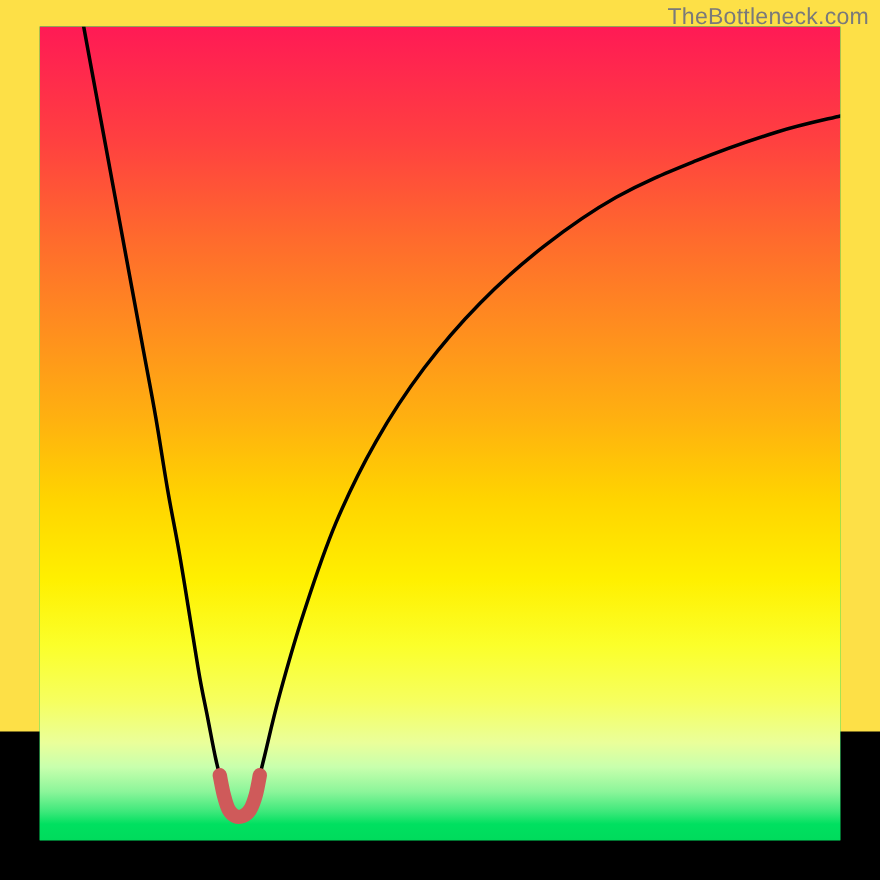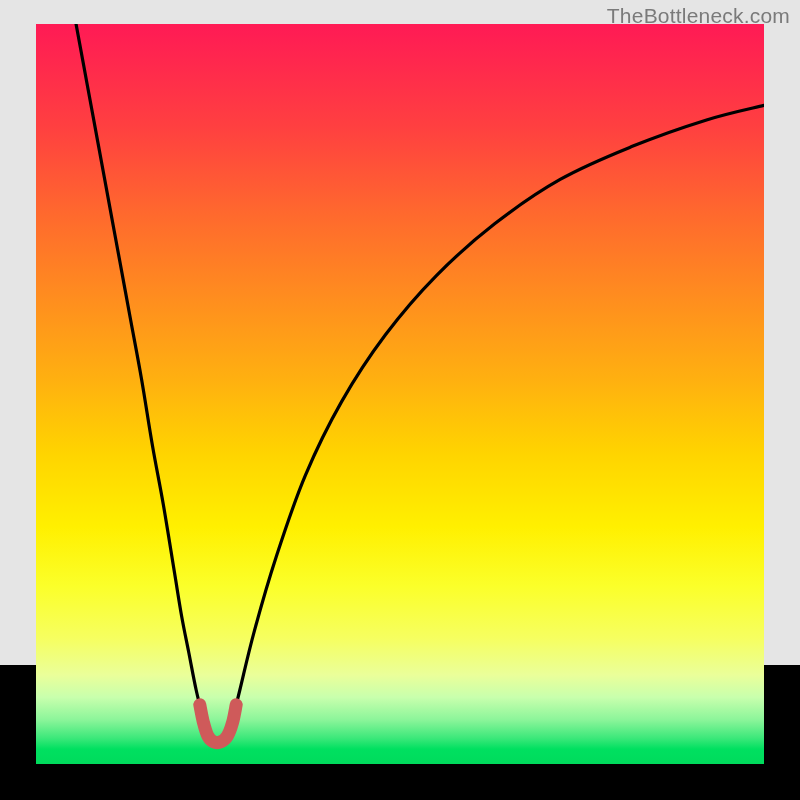--- a/index.html
+++ b/index.html
@@ -10,21 +10,21 @@
     background: #000;
     overflow: hidden;
     font-family: Arial, Helvetica, sans-serif;
   }
   .frame {
     position: absolute;
     top: 0;
     left: 0;
     width: 800px;
     height: 665px;
-    background: #e5e5e5;
+    background: #fde047;
   }
   .plot-area {
     position: absolute;
     
     left: 36px;
     top: 24px;
     width: 728px;  
     height: 740px; 
     overflow: hidden;
     background: #00e060; 

